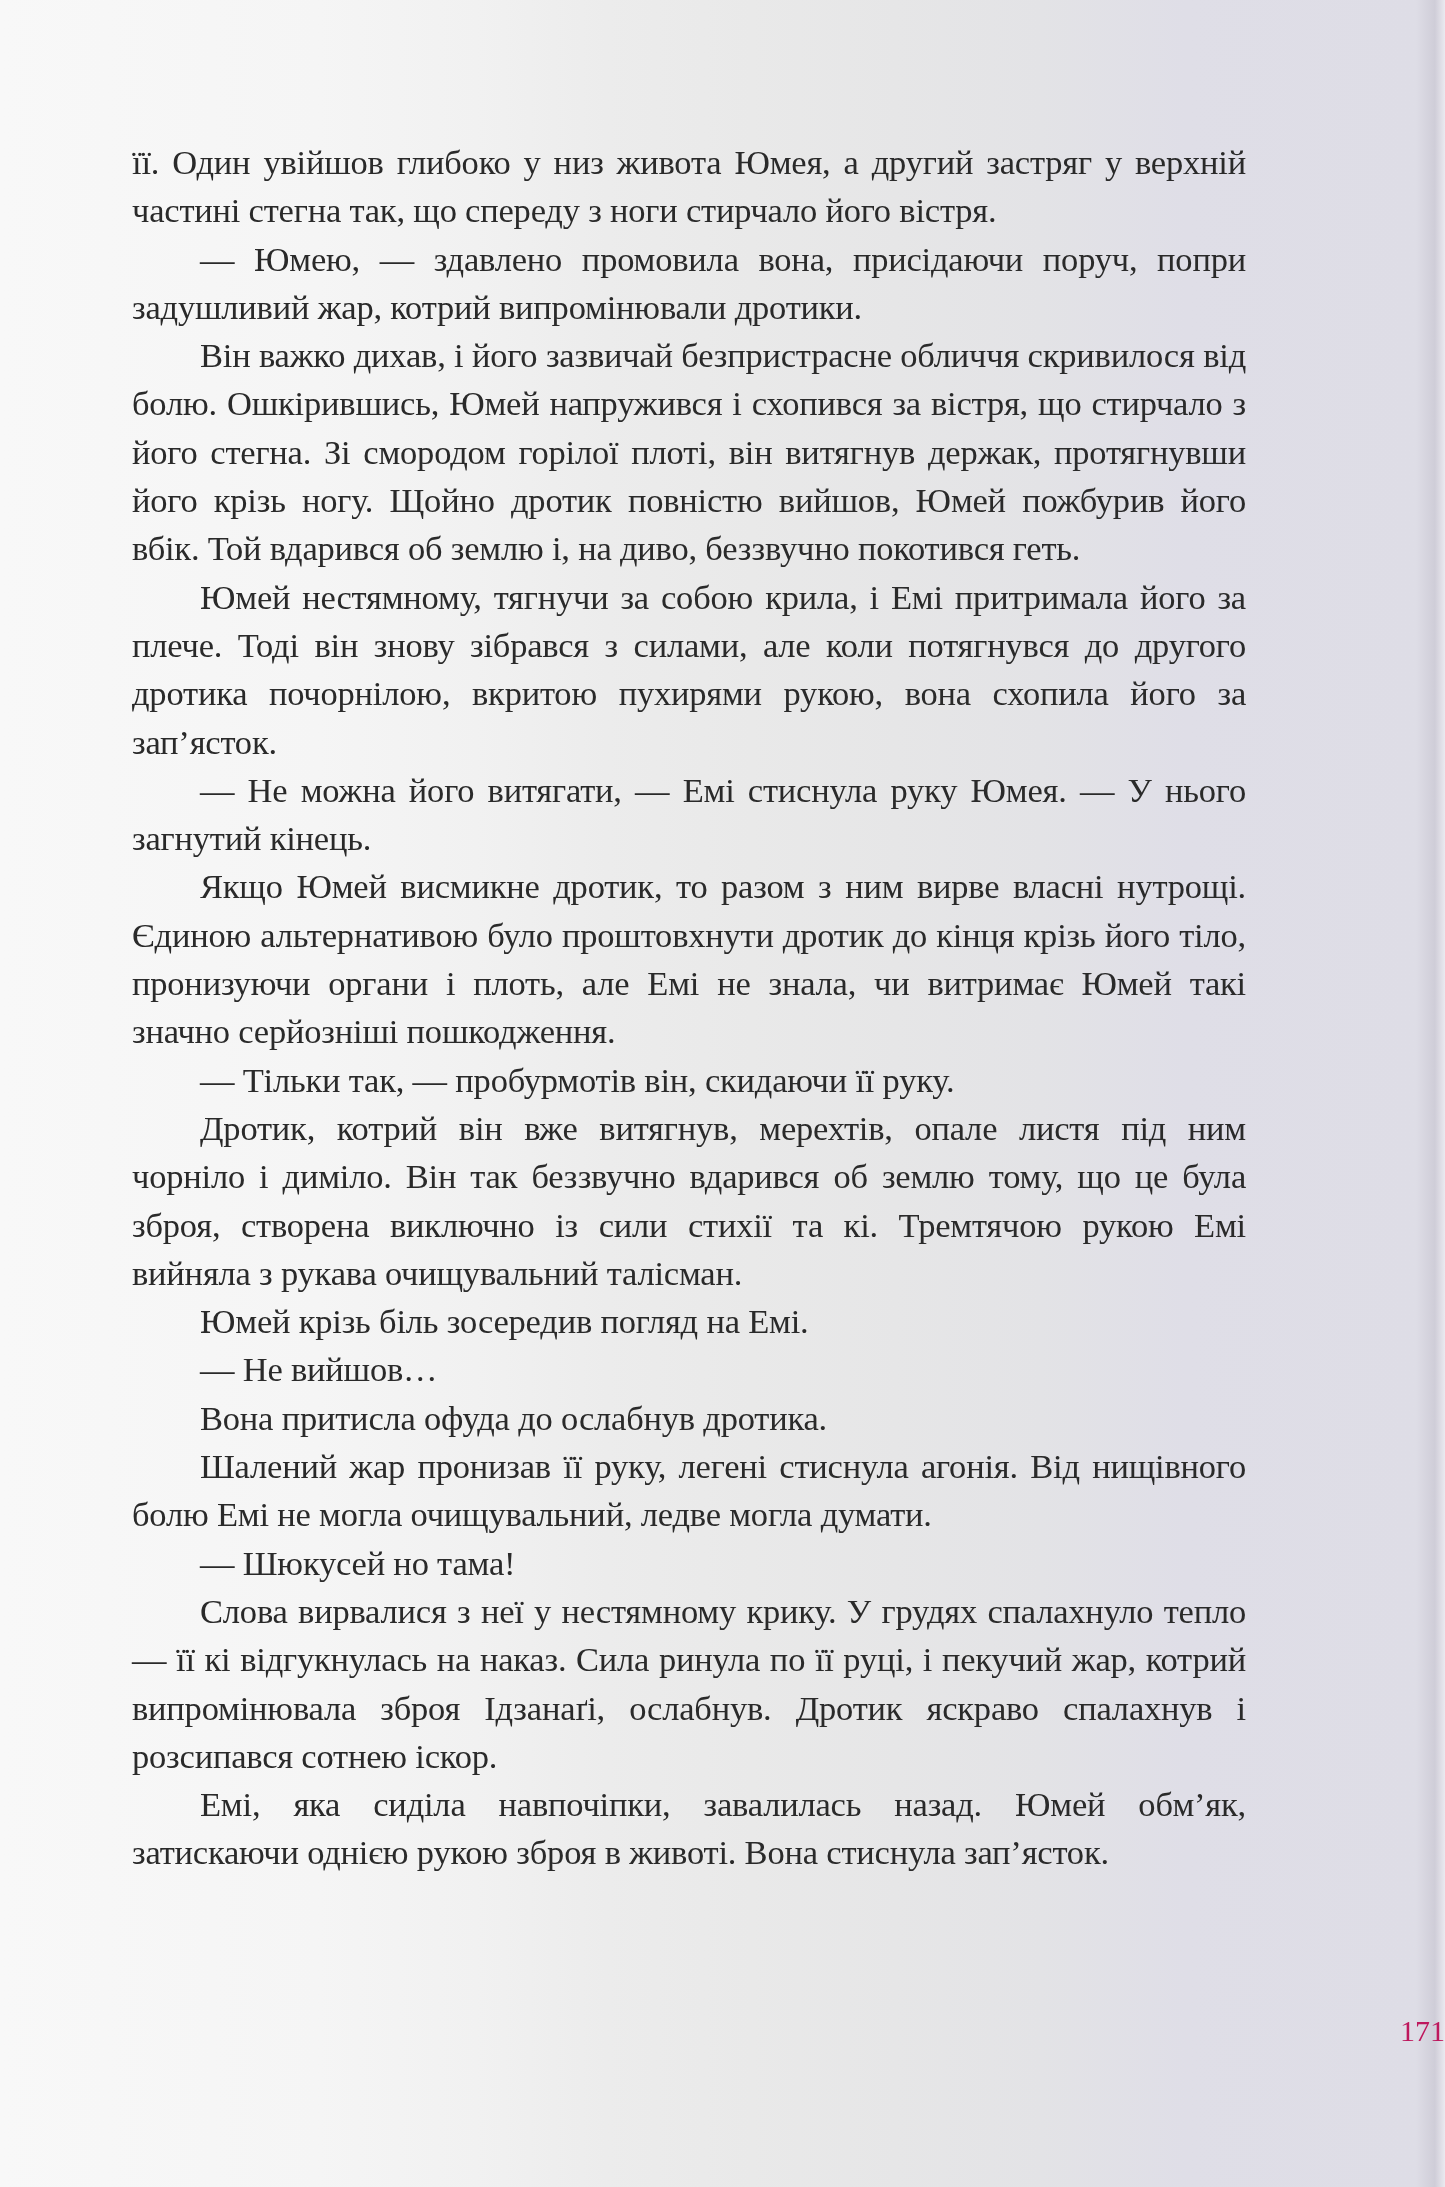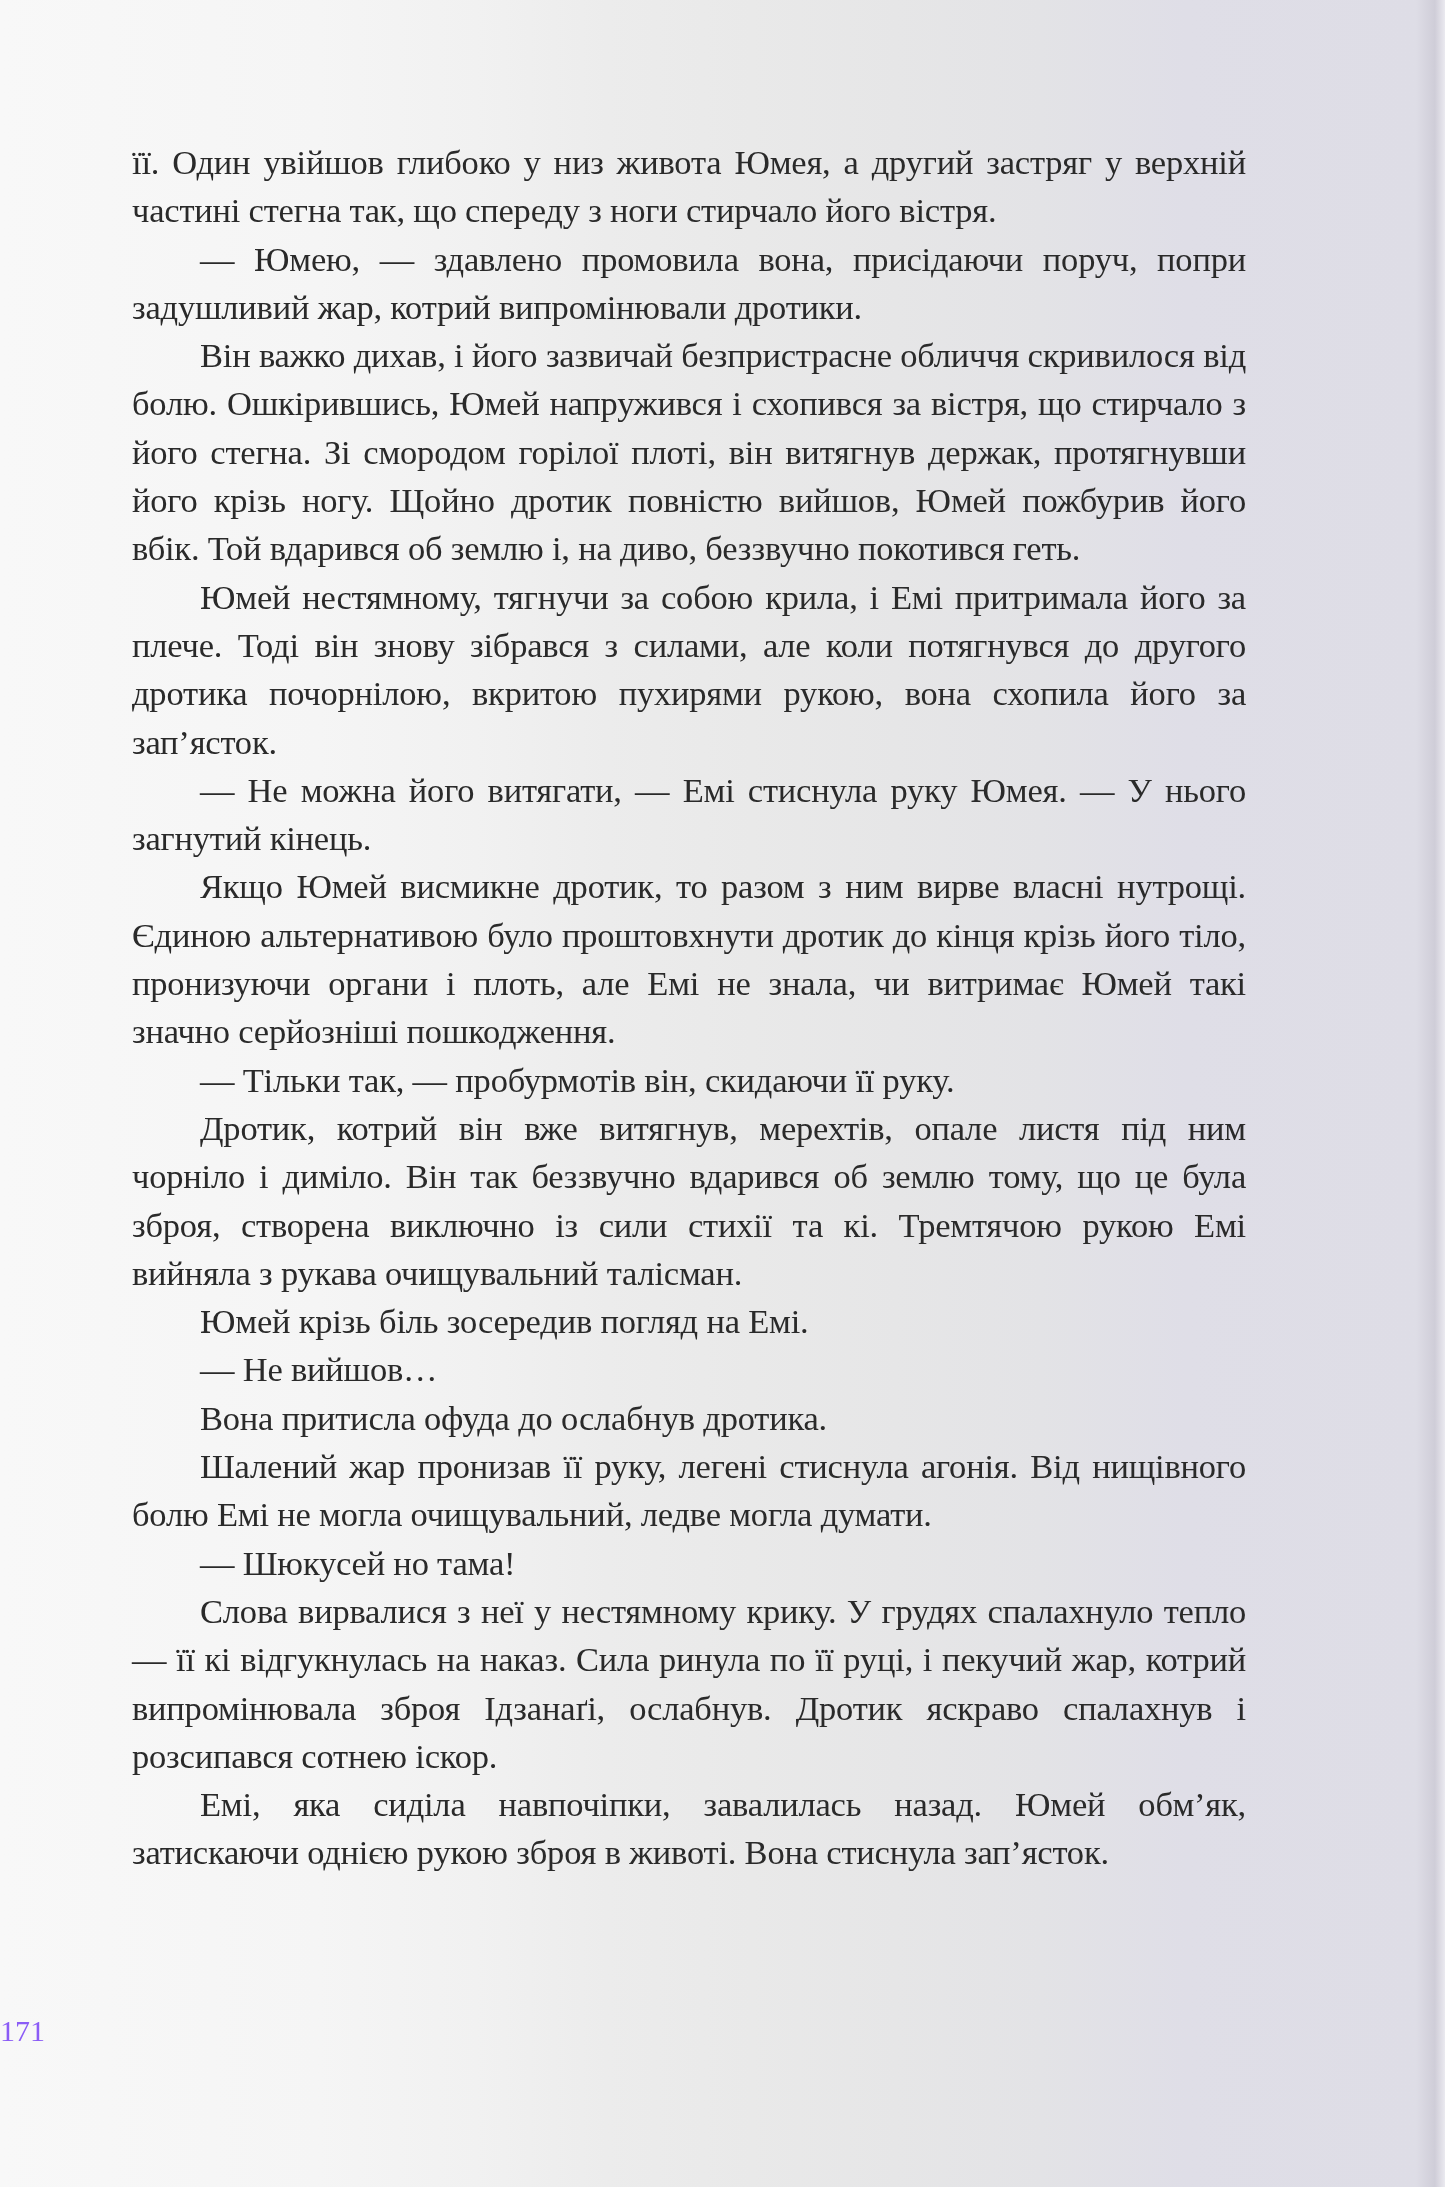--- a/index.html
+++ b/index.html
@@ -45,23 +45,23 @@
     .para.no-indent {
       text-indent: 0;
     }
     .em {
     }
     .page-number {
       position: absolute;
       left: 0;
       width: 1445px;
       top: 2014px;
-      text-align: left;
+      text-align: right;
       font-size: 30px;
-      color: #8b5cf6;
+      color: #be185d;
       font-family: "Liberation Serif", "DejaVu Serif", serif;
     }
   </style>
 </head>
 <body>
 
 <div class="page">
   <p class="para no-indent">її. Один увійшов глибоко у низ живота Юмея, а другий застряг у верхній частині стегна так, що спереду з ноги стирчало його вістря.</p>
   <p class="para">— Юмею, — здавлено промовила вона, присідаючи поруч, попри задушливий жар, котрий випромінювали дротики.</p>
   <p class="para">Він важко дихав, і його зазвичай безпристрасне обличчя скривилося від болю. Ошкірившись, Юмей напружився і схопився за вістря, що стирчало з його стегна. Зі смородом горілої плоті, він витягнув держак, протягнувши його крізь ногу. Щойно дротик повністю вийшов, Юмей пожбурив його вбік. Той вдарився об землю і, на диво, беззвучно покотився геть.</p>

